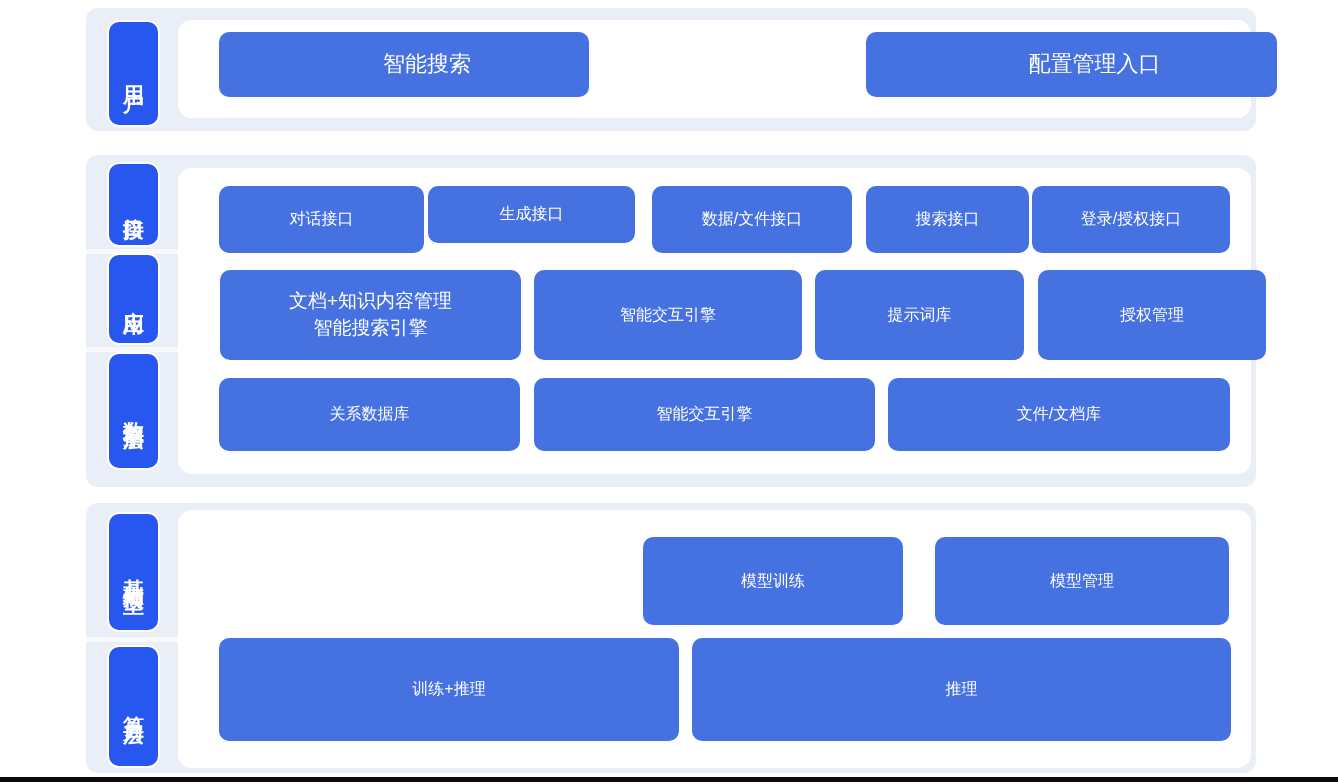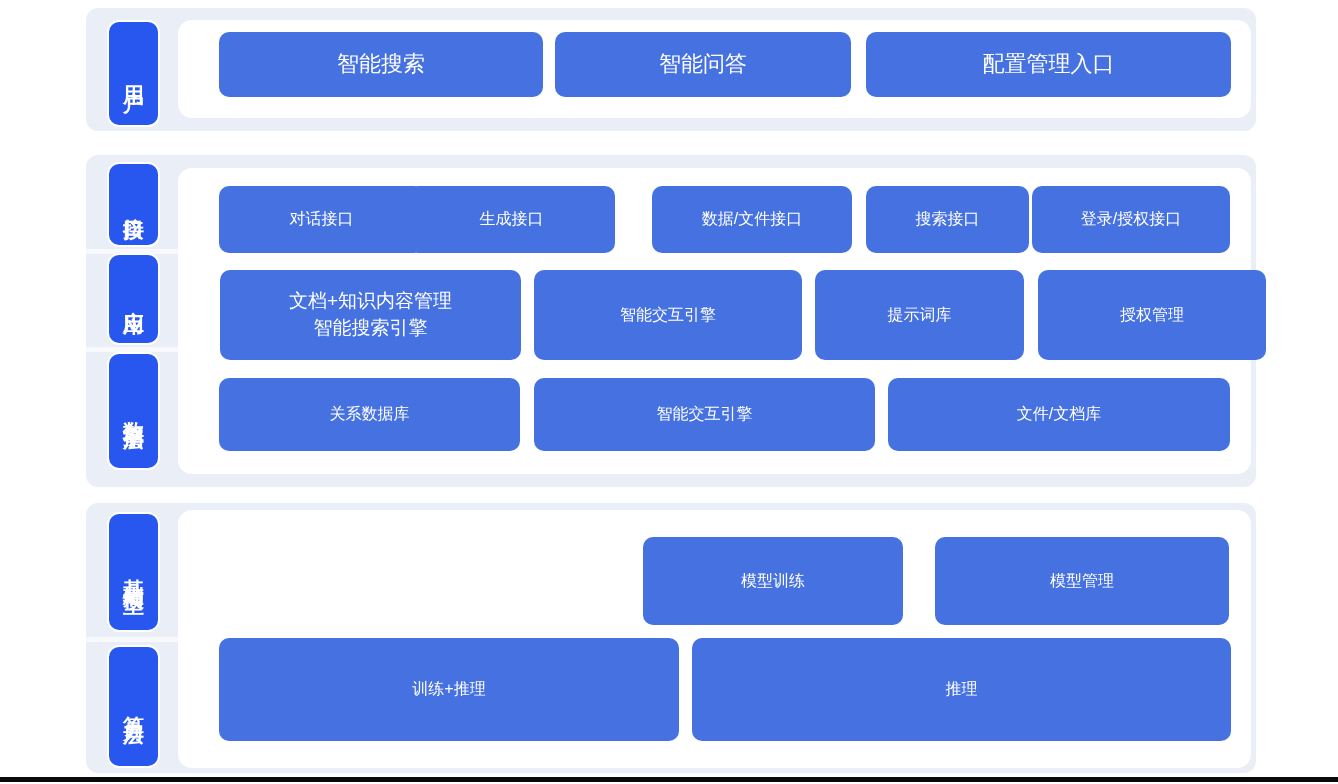--- a/index.html
+++ b/index.html
@@ -44,54 +44,53 @@
     background:var(--box-blue);
     color:#ffffff;
     border-radius:10px;
     display:flex;align-items:center;justify-content:center;
     text-align:center;
     white-space:pre-line;
     font-size:16px;
     line-height:1.4;
     z-index:2;
   }
-  .box.lg{font-size:22px;}
+  .box.lg{font-size:22px;padding-left:46px;}
   .box.two-line{font-size:19px;}
   .seam{
     position:absolute;left:86px;width:92px;height:5px;
     background:rgba(255,255,255,0.65);
     z-index:1;
   }
   .footer-line{
     position:absolute;left:0;top:777px;width:1338px;height:5px;
     background:#0a0a0a;
   }
 </style>
 </head>
 <body>
 
 <div class="page">
 
   <div class="band" style="top:8px;height:123px"></div>
   <div class="panel" style="top:20px;height:98px"></div>
   <div class="tab" style="top:20px;height:107px">用户</div>
   <div class="box lg" style="left:219px;top:32px;width:324px;height:65px">智能搜索</div>
-  <div class="box lg" style="left:555px;top:32px;width:296px;height:65px">智能问答</div>
   <div class="box lg" style="left:866px;top:32px;width:365px;height:65px">配置管理入口</div>
 
   <div class="band" style="top:155px;height:332px"></div>
   <div class="seam" style="top:249px"></div>
   <div class="seam" style="top:347px"></div>
   <div class="panel" style="top:168px;height:306px"></div>
   <div class="tab" style="top:162px;height:85px">接口</div>
   <div class="tab" style="top:253px;height:92px">应用</div>
   <div class="tab" style="top:352px;height:118px">数据层</div>
 
   <div class="box" style="left:219px;top:186px;width:205px;height:67px">对话接口</div>
-  <div class="box" style="left:408px;top:186px;width:207px;height:67px">生成接口</div>
+  <div class="box" style="left:428px;top:186px;width:207px;height:57px">生成接口</div>
   <div class="box" style="left:652px;top:186px;width:200px;height:67px">数据/文件接口</div>
   <div class="box" style="left:866px;top:186px;width:163px;height:67px">搜索接口</div>
   <div class="box" style="left:1032px;top:186px;width:198px;height:67px">登录/授权接口</div>
 
   <div class="box two-line" style="left:220px;top:270px;width:301px;height:90px">文档+知识内容管理
 智能搜索引擎</div>
   <div class="box" style="left:534px;top:270px;width:268px;height:90px">智能交互引擎</div>
   <div class="box" style="left:815px;top:270px;width:209px;height:90px">提示词库</div>
   <div class="box" style="left:1038px;top:270px;width:228px;height:90px">授权管理</div>
 

